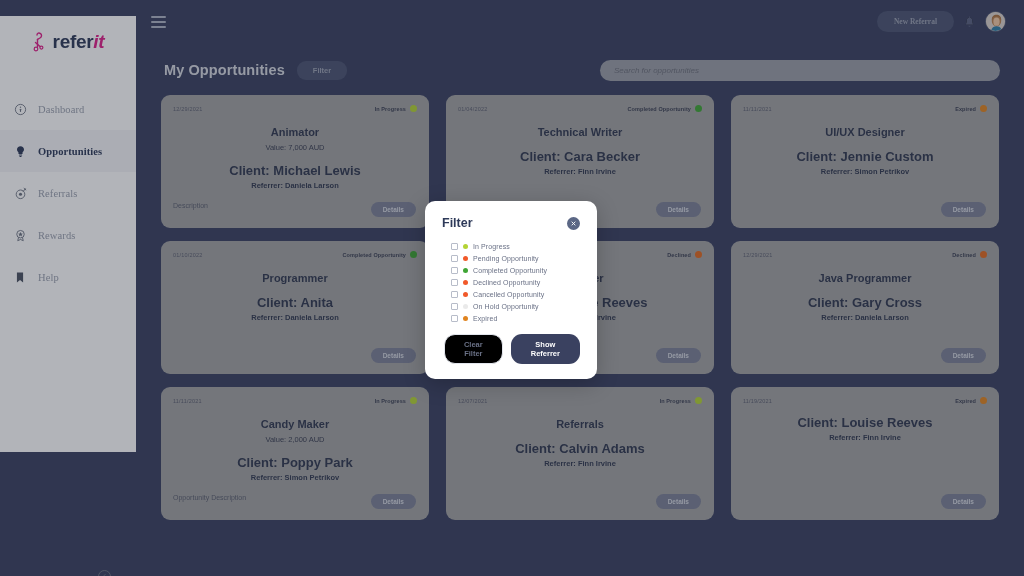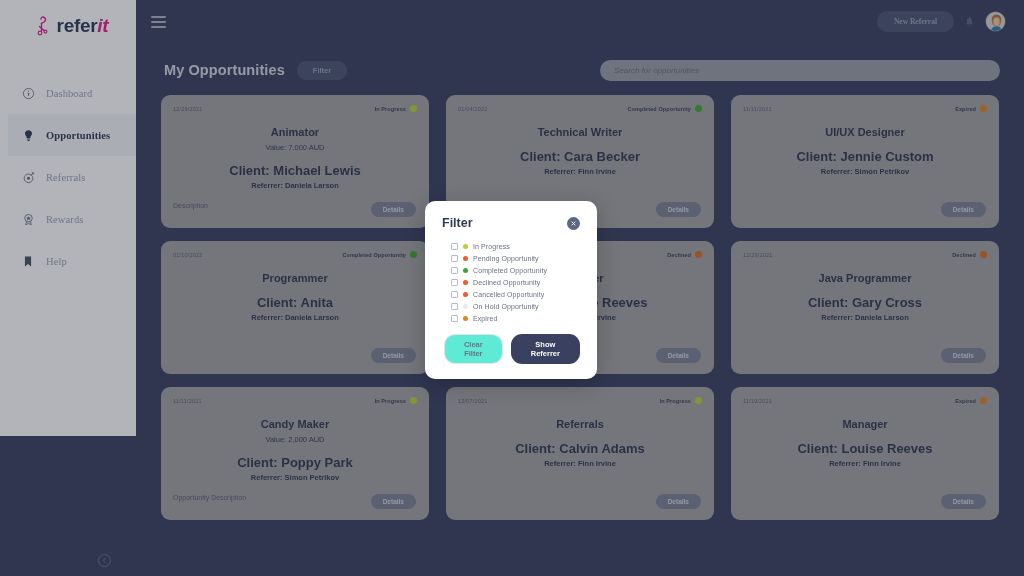--- a/index.html
+++ b/index.html
@@ -5,22 +5,22 @@
   * { margin:0; padding:0; box-sizing:border-box; }
   html,body { width:1024px; height:576px; overflow:hidden; }
   body {
     font-family:"Liberation Sans", sans-serif;
     background:#3a4160;
     position:relative;
   }
 
   
   #sidebar {
-    position:absolute; left:0; top:0; width:136px; height:436px;
-    background:#ffffff; z-index:2;padding-left:8px;
+    position:absolute; left:0; top:16px; width:136px; height:436px;
+    background:#ffffff; z-index:2;
   }
   #sidebar .logo {
     height:44px; display:flex; align-items:center; justify-content:center;
     padding-top:8px;
   }
   .logo-mark { width:16px; height:20px; margin-right:5px; }
   .logo-text {
     font-size:19px; font-weight:700; color:#2e3a59; letter-spacing:-0.3px;
   }
   .logo-text i { color:#e0218a; font-style:italic; font-weight:700; }
@@ -150,21 +150,21 @@
   .cb {
     width:6.5px; height:6.5px; border:1px solid #b7bcc9; border-radius:1px;
     flex:0 0 6.5px; background:#fff;
   }
   .opt-dot { width:5.5px; height:5.5px; border-radius:50%; flex:0 0 5.5px; }
   .opt-label { font-size:7px; color:#6a7186; letter-spacing:0.1px; }
   .modal-actions {
     display:flex; align-items:center; gap:8px; margin-top:12px; padding-left:2px;
   }
   .btn-clear {
-    background:#5eead4; border:1px solid #e2e5ec; border-radius:11px;
+    background:#000000; border:1px solid #e2e5ec; border-radius:11px;
     color:#6a7186; font-size:7.5px; font-weight:700; padding:5px 11px;
     cursor:pointer; font-family:"Liberation Sans", sans-serif;
   }
   .btn-show {
     background:#3a4160; border:none; border-radius:11px; color:#fff;
     font-size:7.5px; font-weight:700; padding:6px 12px; cursor:pointer;
     font-family:"Liberation Sans", sans-serif;
   }
 
   
@@ -410,21 +410,20 @@
         <button class="details-btn">Details</button>
       </div>
       <div class="card">
         <div class="card-top">
           <span class="card-date">11/19/2021</span>
           <span class="card-status">
             <span class="card-status-text">Expired</span>
             <span class="dot" style="background:#e08420"></span>
           </span>
         </div>
-        <div class="card-title">Manager</div>
         <div class="card-client">Client: Louise Reeves</div>
         <div class="card-referrer">Referrer: Finn Irvine</div>
         <button class="details-btn">Details</button>
       </div>
     </div>
 </div>
 
 <div id="overlay"></div>
 
 <div id="modal">

